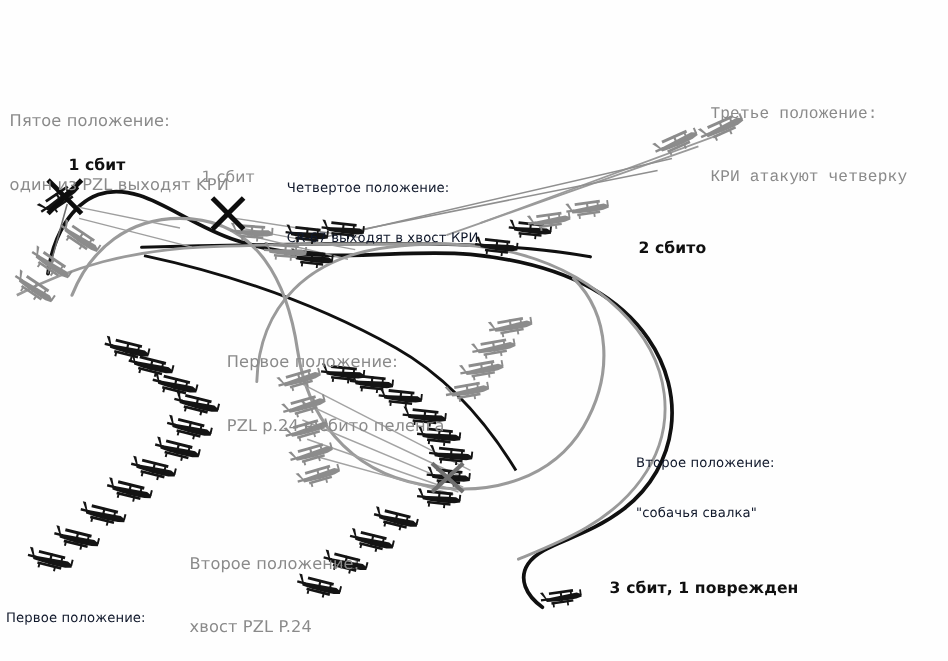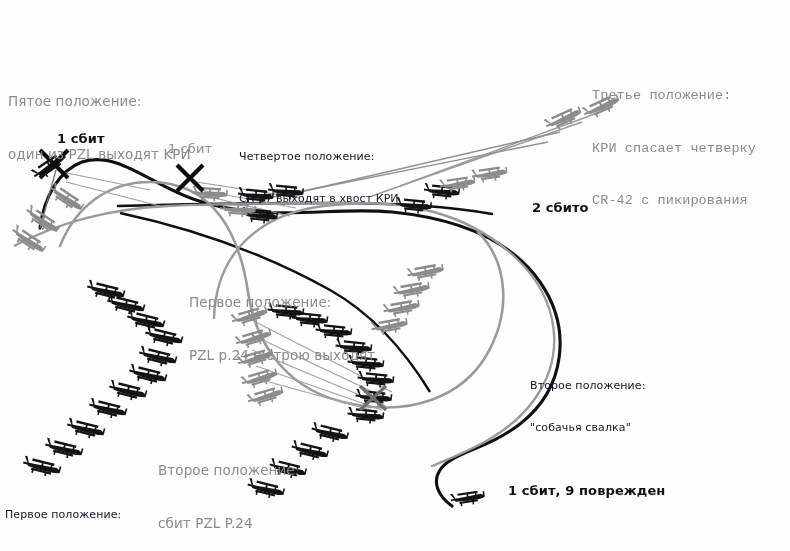--- a/index.html
+++ b/index.html
@@ -219,50 +219,49 @@
     </g>
   </svg>
 
   <div class="lbl lbl-gray" style="left:8px; top:58px;">
     <div>Пятое положение:</div>
     <div>один из PZL выходят KPИ</div>
   </div>
 
   <div class="lbl lbl-gray" style="left:592px; top:52px;font-family:Liberation Mono, monospace;">
     <div>Третье положение:</div>
-    <div>КРИ спасает четверку</div>
-    <div>CR-42 с пикирования</div>
+    <div>КРИ атакуют четверку</div>
   </div>
 
   <div class="lbl lbl-dark" style="left:239px; top:121px;">
     <div>Четвертое положение:</div>
     <div>CR-67 выходят в хвост КРИ</div>
   </div>
 
   <div class="lbl lbl-gray" style="left:189px; top:259px;">
     <div>Первое положение:</div>
-    <div>PZL p.24 в строю выходят</div>
+    <div>PZL p.24 в сбито пеленга</div>
   </div>
 
   <div class="lbl lbl-dark" style="left:530px; top:350px;">
     <div>Второе положение:</div>
     <div>"собачья свалка"</div>
   </div>
 
   <div class="lbl lbl-gray" style="left:158px; top:427px;">
     <div>Второе положение:</div>
-    <div>сбит PZL P.24</div>
+    <div>хвост PZL P.24</div>
   </div>
 
   <div class="lbl lbl-dark" style="left:5px; top:479px;">
     <div>Первое положение:</div>
     
   </div>
 
   <div class="lbl lbl-kill-dark" style="left:57px; top:131px;">1 сбит</div>
 
   <div class="lbl lbl-kill-gray" style="left:168px; top:141px;">1 сбит</div>
 
   <div class="lbl lbl-kill-dark" style="left:484px; top:200px;margin-left:48px;">2 сбито</div>
 
-  <div class="lbl lbl-kill-dark" style="left:508px; top:483px;">1 сбит, 9 поврежден</div>
+  <div class="lbl lbl-kill-dark" style="left:508px; top:483px;">3 сбит, 1 поврежден</div>
 
 </div>
 
 </body></html>

